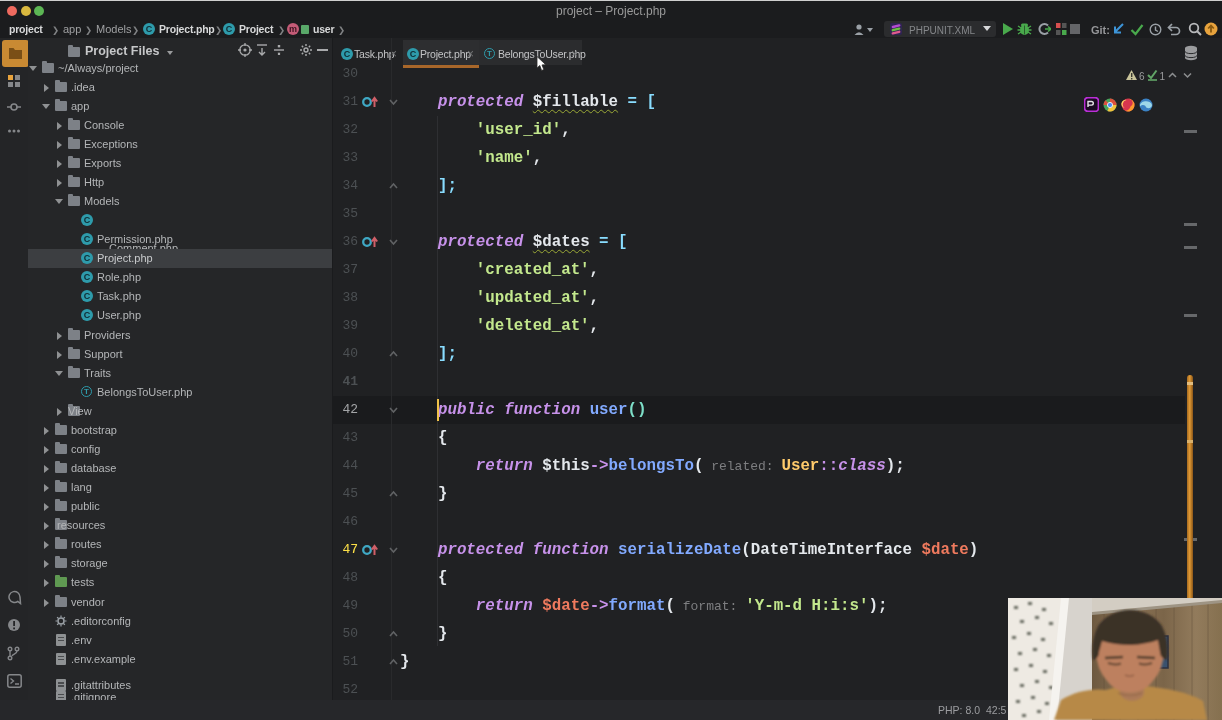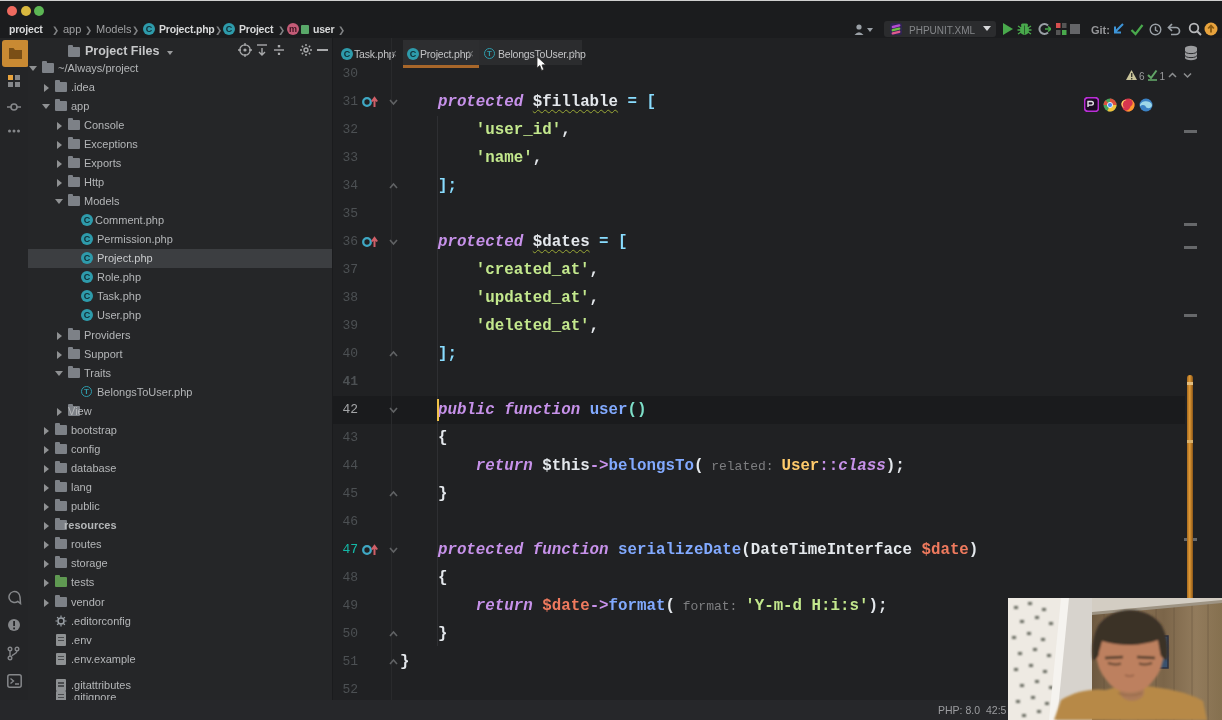--- a/index.html
+++ b/index.html
@@ -51,20 +51,21 @@
   .dash { position:absolute; left:852px; width:13px; height:3px; background:#66686a; }
   .stricon { position:absolute; left:7px; }
 </style>
 </head>
 <body>
 
 <div class="abs" id="titlebar">
   <div class="tl" style="left:7px;  background:#ee6a5f;"></div>
   <div class="tl" style="left:20.5px; background:#d9b83f;"></div>
   <div class="tl" style="left:34px; background:#5cb654;"></div>
+  <div id="title-text">project – Project.php</div>
 </div>
 
 <div class="abs" id="crumbbar">
   <span class="crumb b" style="left:9px;">project</span>
   <span class="csep" style="left:52px;">❯</span>
   <span class="crumb" style="left:63px;">app</span>
   <span class="csep" style="left:85px;">❯</span>
   <span class="crumb" style="left:96px;">Models</span>
   <span class="csep" style="left:132px;">❯</span>
   <span class="ficon" style="left:143px;top:3px;">C</span>
@@ -241,21 +242,21 @@
         <span class="folder" style="left:40px;"></span>
         <span class="lbl" style="left:56px;color:#b4b6b8;">Http</span>
       </div>
 <div class="tree-row" style="top:154.0px;">
         <span class="arrow arr-d" style="left:27px;"></span>
         <span class="folder" style="left:40px;"></span>
         <span class="lbl" style="left:56px;color:#b4b6b8;">Models</span>
       </div>
 <div class="tree-row" style="top:173.1px;">
         <span class="ficon" style="left:53px;">C</span>
-        <span class="lbl" style="left:67px;color:#b4b6b8;">Comment.php</span>
+        <span class="lbl" style="left:81px;color:#b4b6b8;margin-top:28px;">Comment.php</span>
       </div>
 <div class="tree-row" style="top:192.1px;">
         <span class="ficon" style="left:53px;">C</span>
         <span class="lbl" style="left:69px;color:#b4b6b8;">Permission.php</span>
       </div>
 <div class="tree-row" style="top:211.2px;background:#3c3e41;">
         <span class="ficon" style="left:53px;">C</span>
         <span class="lbl" style="left:69px;color:#c9cbcd;">Project.php</span>
       </div>
 <div class="tree-row" style="top:230.3px;">
@@ -315,21 +316,21 @@
         <span class="lbl" style="left:43px;color:#b4b6b8;">lang</span>
       </div>
 <div class="tree-row" style="top:459.1px;">
         <span class="arrow arr-r" style="left:16px;"></span>
         <span class="folder" style="left:27px;"></span>
         <span class="lbl" style="left:43px;color:#b4b6b8;">public</span>
       </div>
 <div class="tree-row" style="top:478.2px;">
         <span class="arrow arr-r" style="left:16px;"></span>
         <span class="folder" style="left:27px;"></span>
-        <span class="lbl" style="left:36px;color:#b4b6b8;font-weight:bold;">resources</span>
+        <span class="lbl" style="left:29px;color:#b4b6b8;">resources</span>
       </div>
 <div class="tree-row" style="top:497.2px;">
         <span class="arrow arr-r" style="left:16px;"></span>
         <span class="folder" style="left:27px;"></span>
         <span class="lbl" style="left:43px;color:#b4b6b8;">routes</span>
       </div>
 <div class="tree-row" style="top:516.3px;">
         <span class="arrow arr-r" style="left:16px;"></span>
         <span class="folder" style="left:27px;"></span>
         <span class="lbl" style="left:43px;color:#b4b6b8;">storage</span>
@@ -404,21 +405,21 @@
 <div class="lnum" style="top:330px;color:#4c5053;font-weight:bold;">41</div>
 <div class="lnum" style="top:358px;color:#a3a5a7;">42</div>
 <div class="codeline" style="top:358px;">&nbsp;&nbsp;&nbsp;&nbsp;<span class="kw">public</span> <span class="kw">function</span> <span class="fndecl">user</span><span class="mint">()</span></div>
 <div class="lnum" style="top:386px;color:#4c5053;">43</div>
 <div class="codeline" style="top:386px;">&nbsp;&nbsp;&nbsp;&nbsp;<span class="wht">{</span></div>
 <div class="lnum" style="top:414px;color:#4c5053;">44</div>
 <div class="codeline" style="top:414px;">&nbsp;&nbsp;&nbsp;&nbsp;    <span class="kw">return</span> <span class="wht">$this</span><span class="arw">-&gt;</span><span class="fncall">belongsTo</span><span class="wht">(</span><span class="hint"> related: </span><span class="cls">User</span><span class="arw">::</span><span class="kw">class</span><span class="wht">);</span></div>
 <div class="lnum" style="top:442px;color:#4c5053;">45</div>
 <div class="codeline" style="top:442px;">&nbsp;&nbsp;&nbsp;&nbsp;<span class="wht">}</span></div>
 <div class="lnum" style="top:470px;color:#4c5053;">46</div>
-<div class="lnum" style="top:498px;color:#14b8a6;">47</div>
+<div class="lnum" style="top:498px;color:#fde047;">47</div>
 <div class="codeline" style="top:498px;">&nbsp;&nbsp;&nbsp;&nbsp;<span class="kw">protected</span> <span class="kw">function</span> <span class="fndecl">serializeDate</span><span class="wht">(DateTimeInterface</span> <span class="par">$date</span><span class="wht">)</span></div>
 <div class="lnum" style="top:526px;color:#4c5053;">48</div>
 <div class="codeline" style="top:526px;">&nbsp;&nbsp;&nbsp;&nbsp;<span class="wht">{</span></div>
 <div class="lnum" style="top:554px;color:#4c5053;">49</div>
 <div class="codeline" style="top:554px;">&nbsp;&nbsp;&nbsp;&nbsp;    <span class="kw">return</span> <span class="par">$date</span><span class="arw">-&gt;</span><span class="fncall">format</span><span class="wht">(</span><span class="hint"> format: </span><span class="str">'Y-m-d H:i:s'</span><span class="wht">);</span></div>
 <div class="lnum" style="top:582px;color:#4c5053;">50</div>
 <div class="codeline" style="top:582px;">&nbsp;&nbsp;&nbsp;&nbsp;<span class="wht">}</span></div>
 <div class="lnum" style="top:610px;color:#4c5053;">51</div>
 <div class="codeline" style="top:610px;"><span class="wht">}</span></div>
 <div class="lnum" style="top:638px;color:#4c5053;">52</div>

